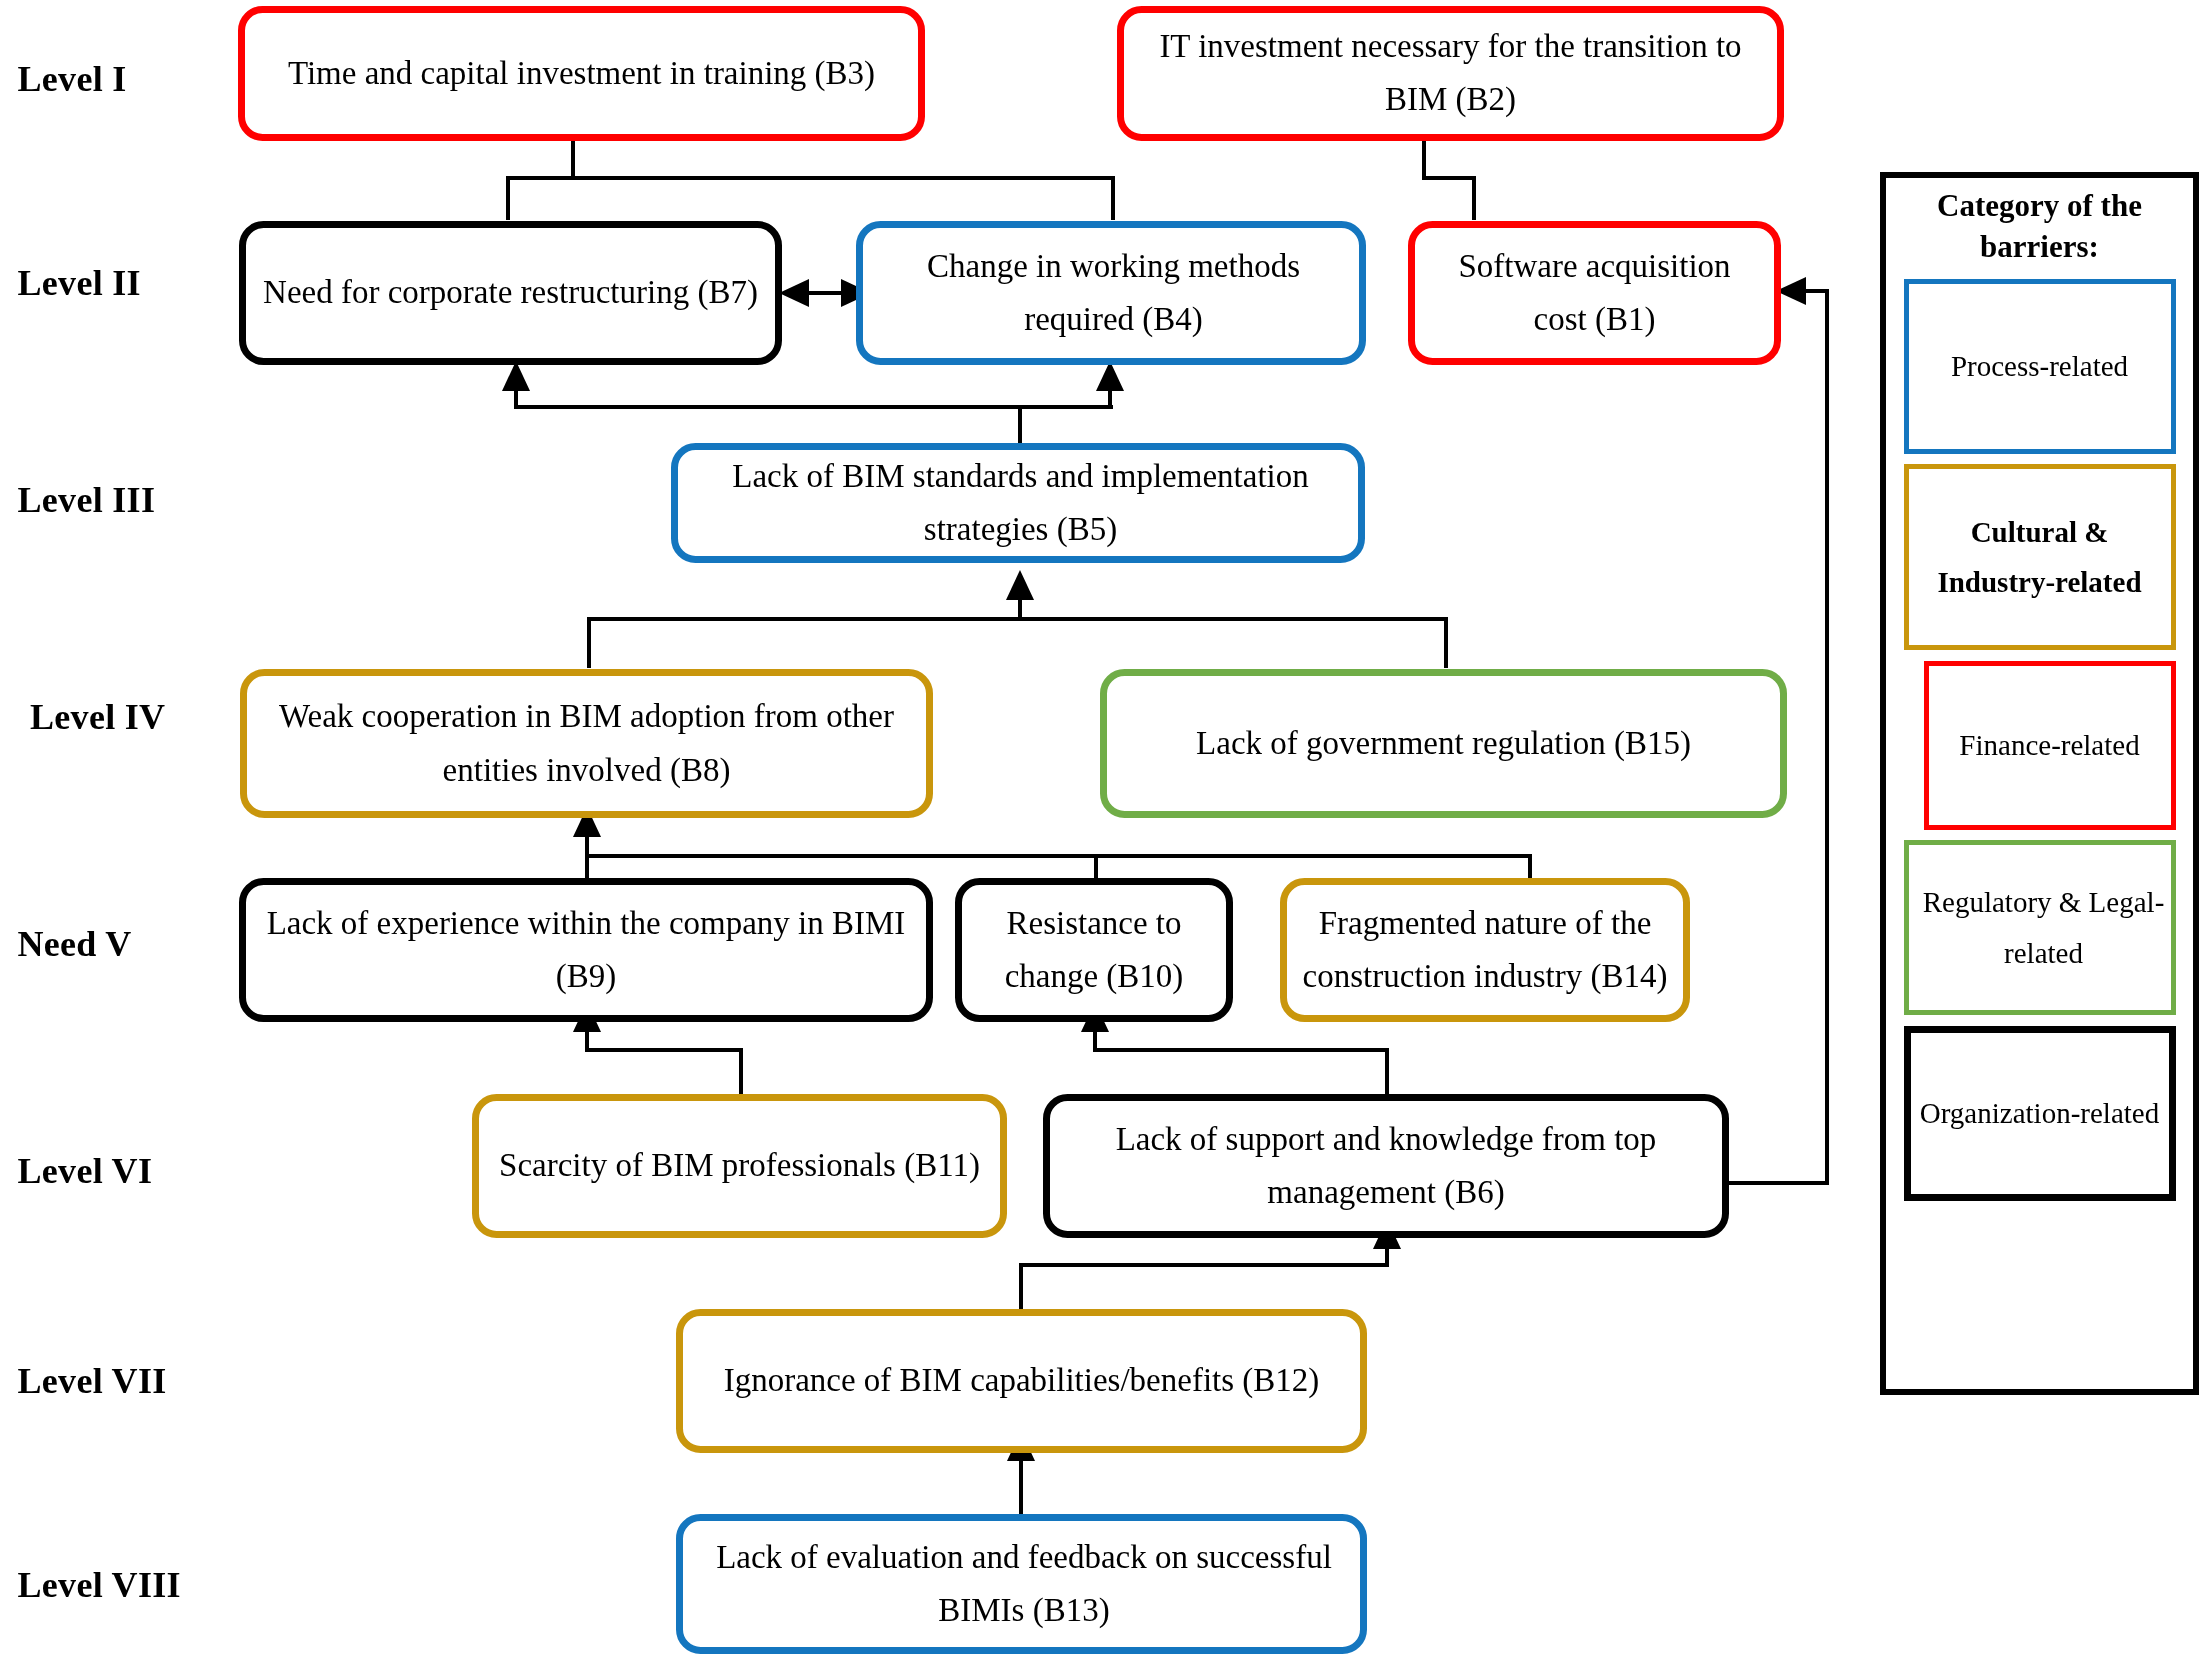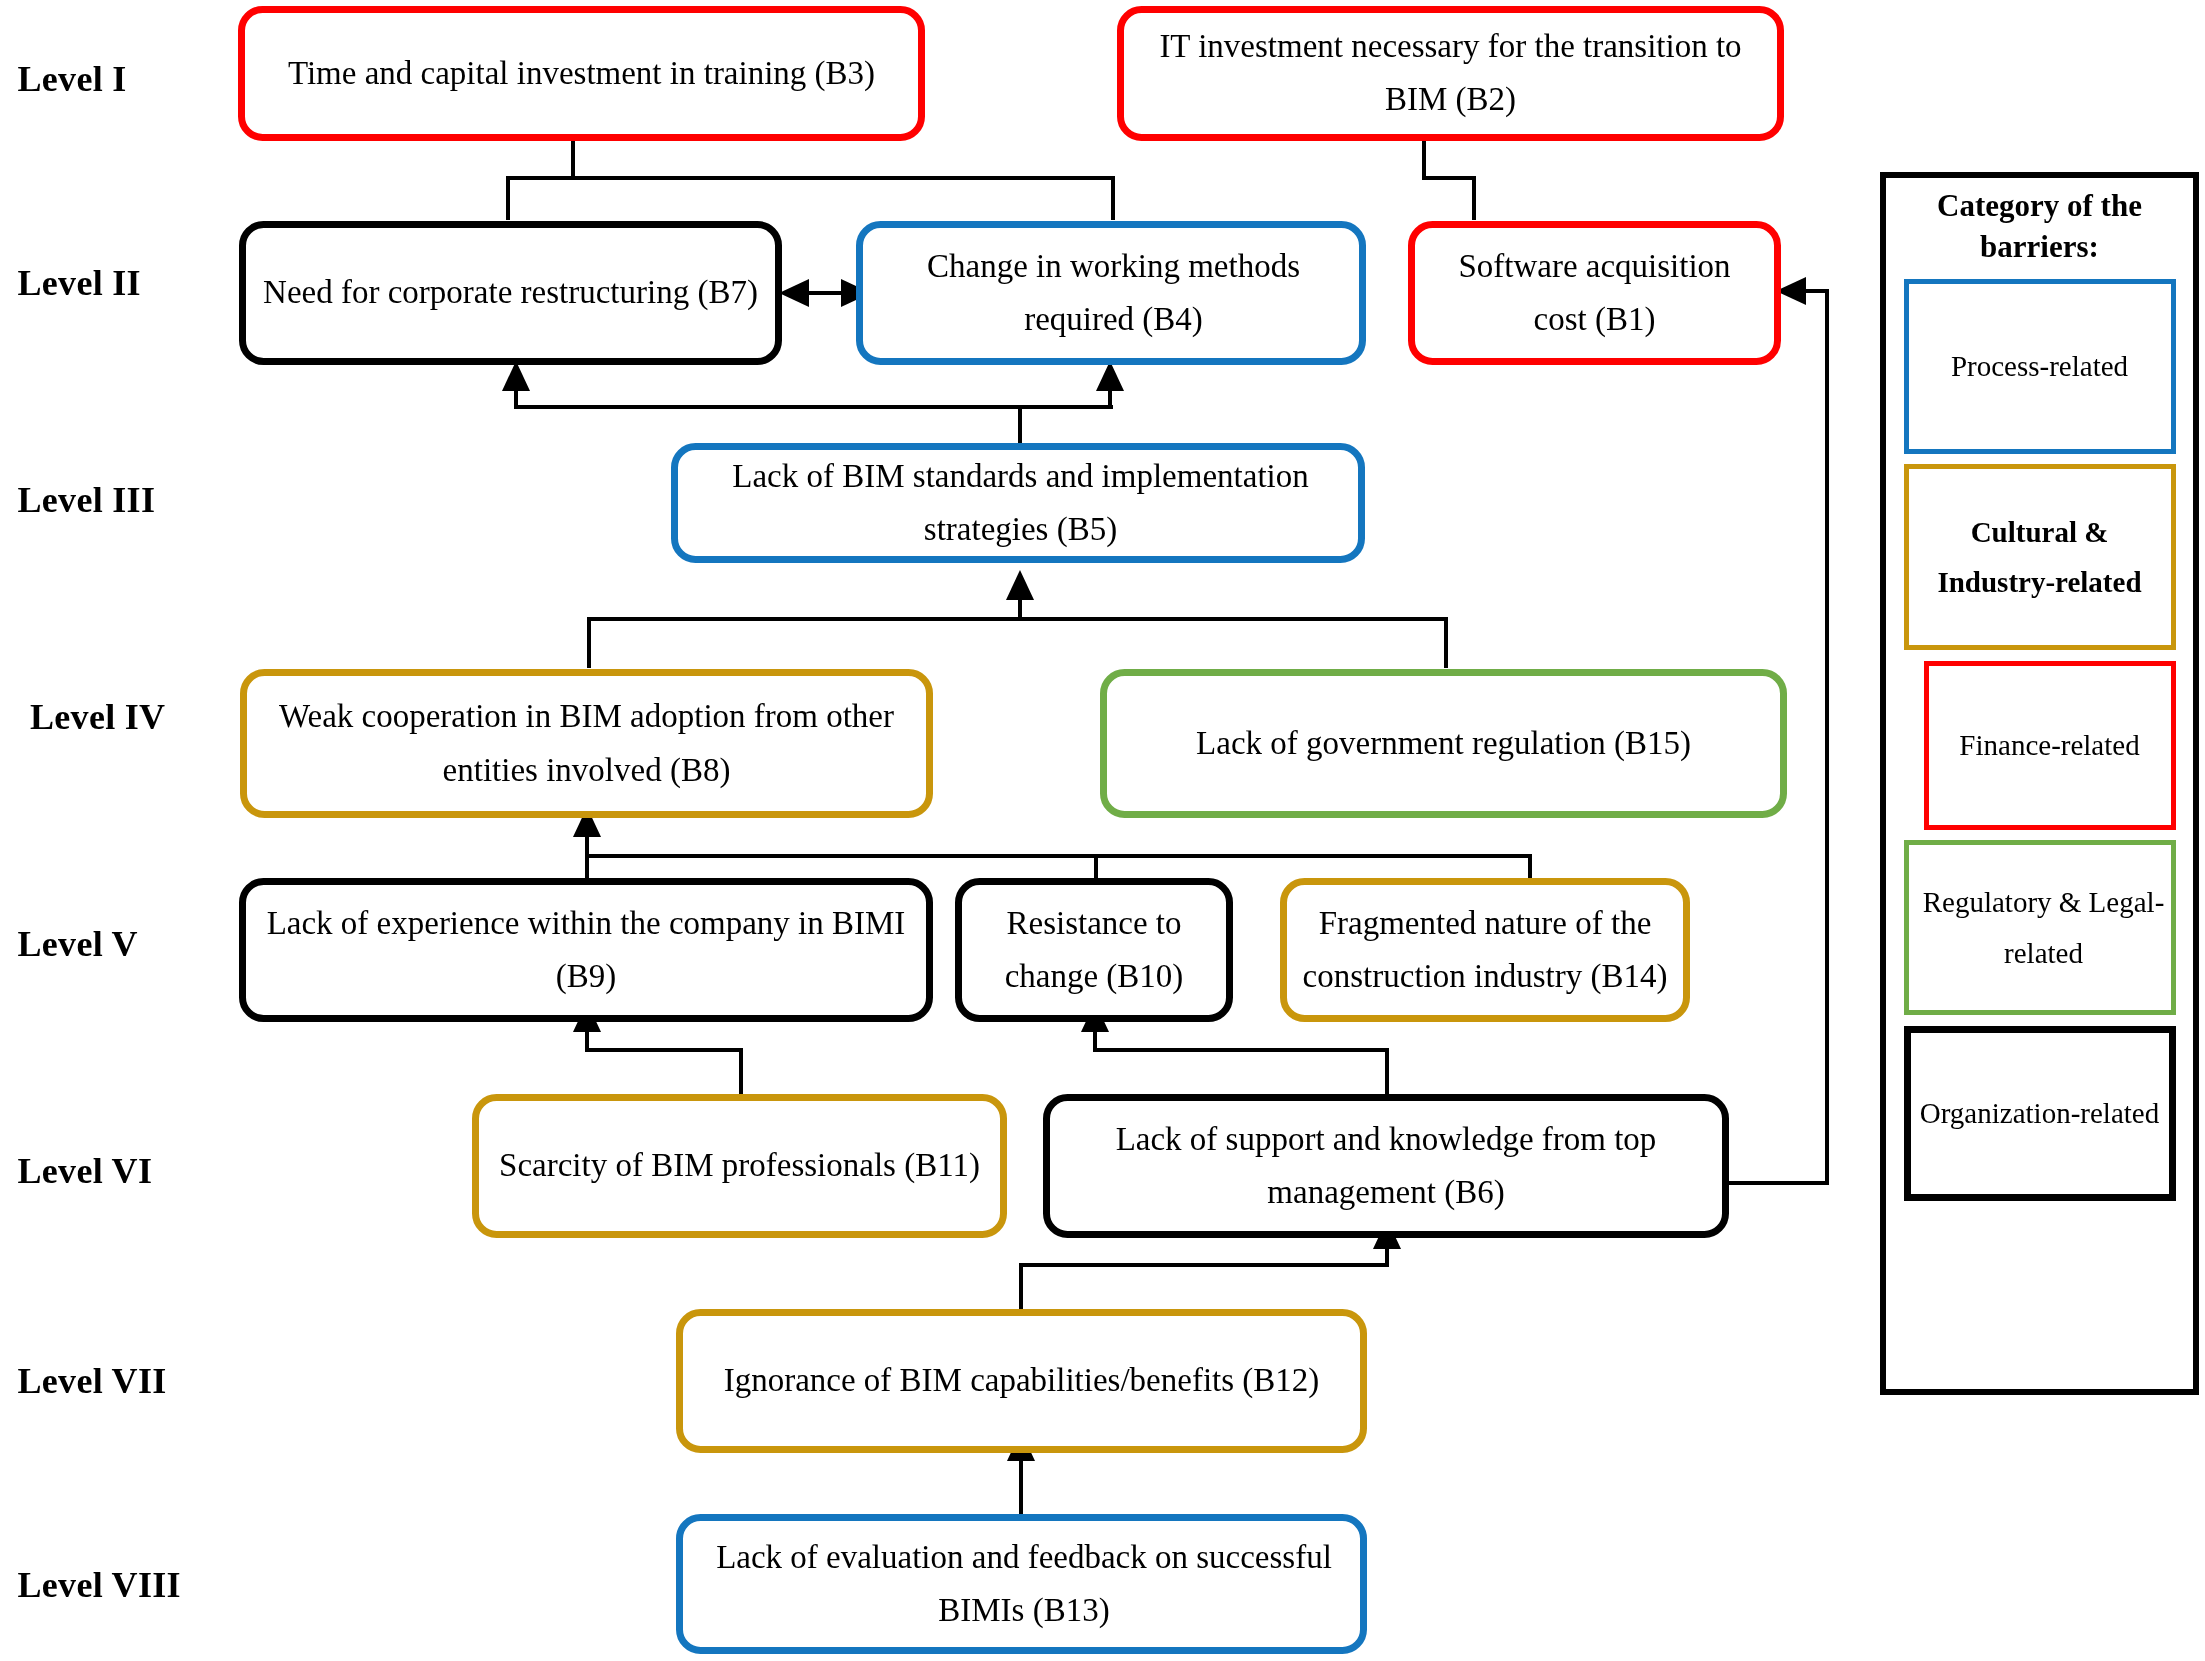--- a/index.html
+++ b/index.html
@@ -114,21 +114,21 @@
 </style>
 </head>
 <body>
 
 <div id="stage">
 
   <div class="lvl-label" style="left:17.5px; top:58px;">Level I</div>
   <div class="lvl-label" style="left:17.5px; top:262px;">Level II</div>
   <div class="lvl-label" style="left:17.5px; top:479px;">Level III</div>
   <div class="lvl-label" style="left:30px; top:696px;">Level IV</div>
-  <div class="lvl-label" style="left:17.5px; top:923px;">Level V</div>
+  <div class="lvl-label" style="left:17.5px; top:923px;">Need V</div>
   <div class="lvl-label" style="left:17.5px; top:1150px;">Level VI</div>
   <div class="lvl-label" style="left:17.5px; top:1360px;">Level VII</div>
   <div class="lvl-label" style="left:17.5px; top:1564px;">Level VIII</div>
 
   <div class="ln h" style="left:506px;  top:176px;  width:609px;"></div>
   <div class="ln v" style="left:506px;  top:176px;  height:44px;"></div>
   <div class="ln v" style="left:1111px; top:176px;  height:44px;"></div>
   <div class="ln v" style="left:571px;  top:116px;  height:64px;"></div>
   <div class="arw up" style="left:559px; top:98px;"></div>
 

